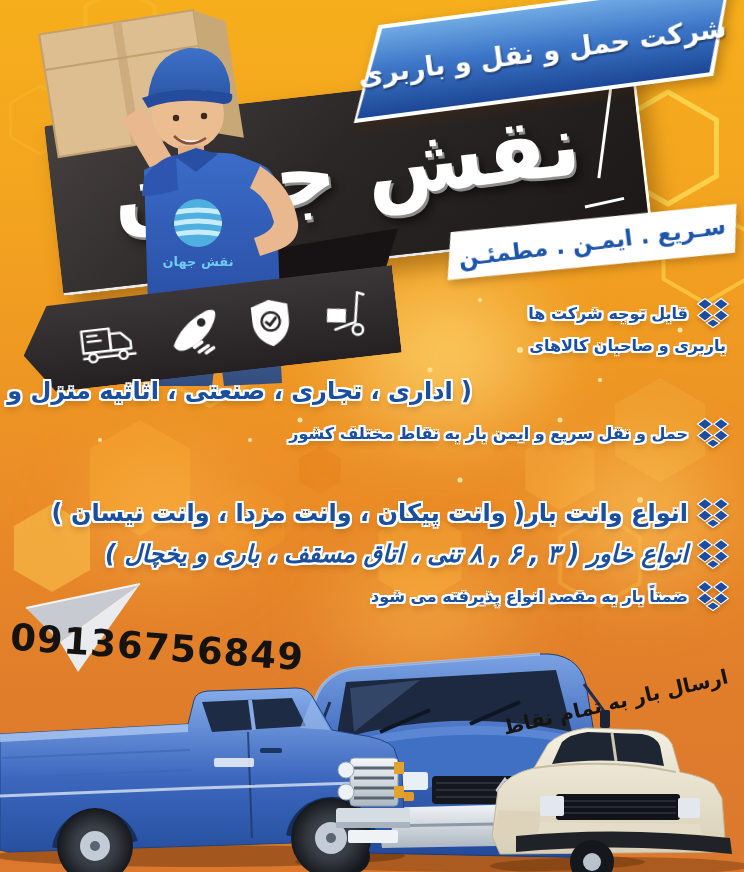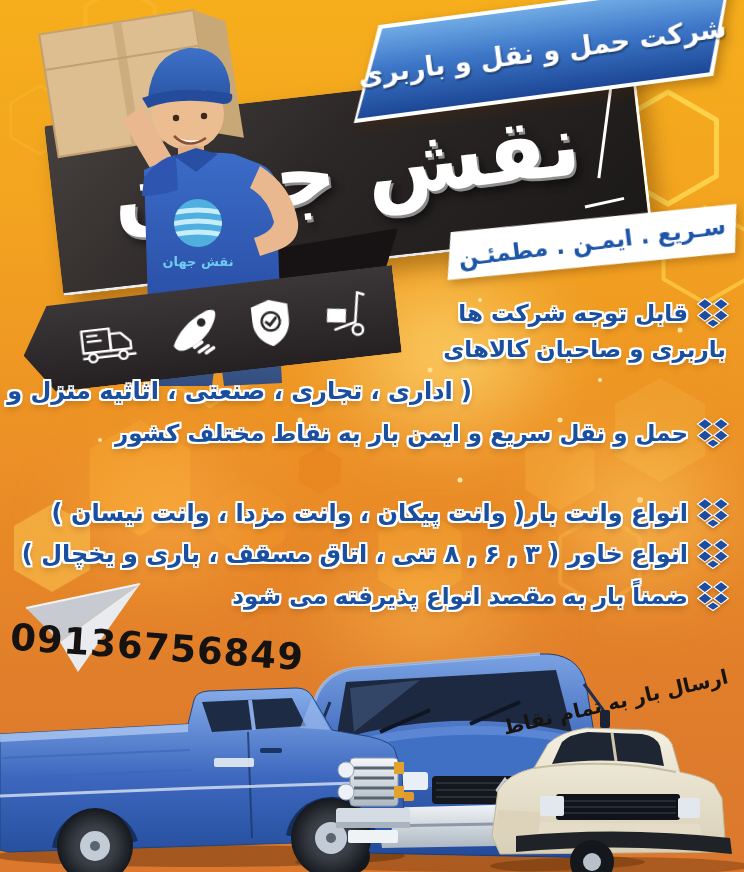--- a/index.html
+++ b/index.html
@@ -57,31 +57,31 @@
   .icon-ribbon{position:absolute;left:22px;top:286px;width:376px;height:88px;
     background:linear-gradient(180deg,#3B3738,#252122);transform:rotate(-6.5deg);
     clip-path:polygon(0 55%,7.5% 2%,100% 0,100% 100%,7.5% 100%);
     display:flex;align-items:center;justify-content:space-evenly;
     padding-left:30px;box-sizing:border-box;z-index:6;
     filter:drop-shadow(3px 6px 8px rgba(70,35,0,.35));}
   .icon-ribbon svg{display:block;}
 
   
   .svc{position:absolute;display:flex;align-items:center;gap:8px;direction:rtl;z-index:7;}
-  .svc-text{font-size:23px;font-weight:bold;color:#1A4FA0;white-space:nowrap;direction:rtl;
+  .svc-text{font-size:16px;font-weight:bold;color:#1A4FA0;white-space:nowrap;direction:rtl;
     text-shadow:-2px 0 0 #fff,2px 0 0 #fff,0 -2px 0 #fff,0 2px 0 #fff,
       -2px -2px 0 #fff,2px -2px 0 #fff,-2px 2px 0 #fff,2px 2px 0 #fff,0 4px 6px rgba(90,40,0,.35);}
   .svc .bullet{width:34px;height:34px;flex:0 0 auto;filter:drop-shadow(0 2px 2px rgba(90,40,0,.3));}
   .r0{top:296px;right:14px;}
   .r1{top:336px;right:18px;}
   .r2{top:377px;right:272px;}
   .r3{top:416px;right:14px;}
   .r4{top:456px;right:14px;}
   .r5{top:496px;right:14px;justify-content:flex-end;}
-  .r6{top:537px;right:14px;}
+  .r6{top:537px;right:14px;font-style:italic;}
   .r7{top:579px;right:14px;}
   .r8{top:620px;right:14px;}
   .r2 .svc-text, .r5 .svc-text, .r6 .svc-text{font-size:24px;}
 
   .pyramid{position:absolute;left:20px;top:580px;width:130px;height:96px;z-index:7;}
   .phone{position:absolute;left:10px;top:624px;width:240px;transform:rotate(4deg);
     font-size:37px;font-weight:bold;color:#151311;letter-spacing:1px;z-index:8;}
   .note{position:absolute;left:498px;top:690px;width:235px;transform:rotate(-13deg);
     font-size:20px;font-weight:bold;color:#17140f;direction:rtl;text-align:center;z-index:8;}
   .vehicles{position:absolute;left:0;top:640px;width:744px;height:232px;z-index:7;}

